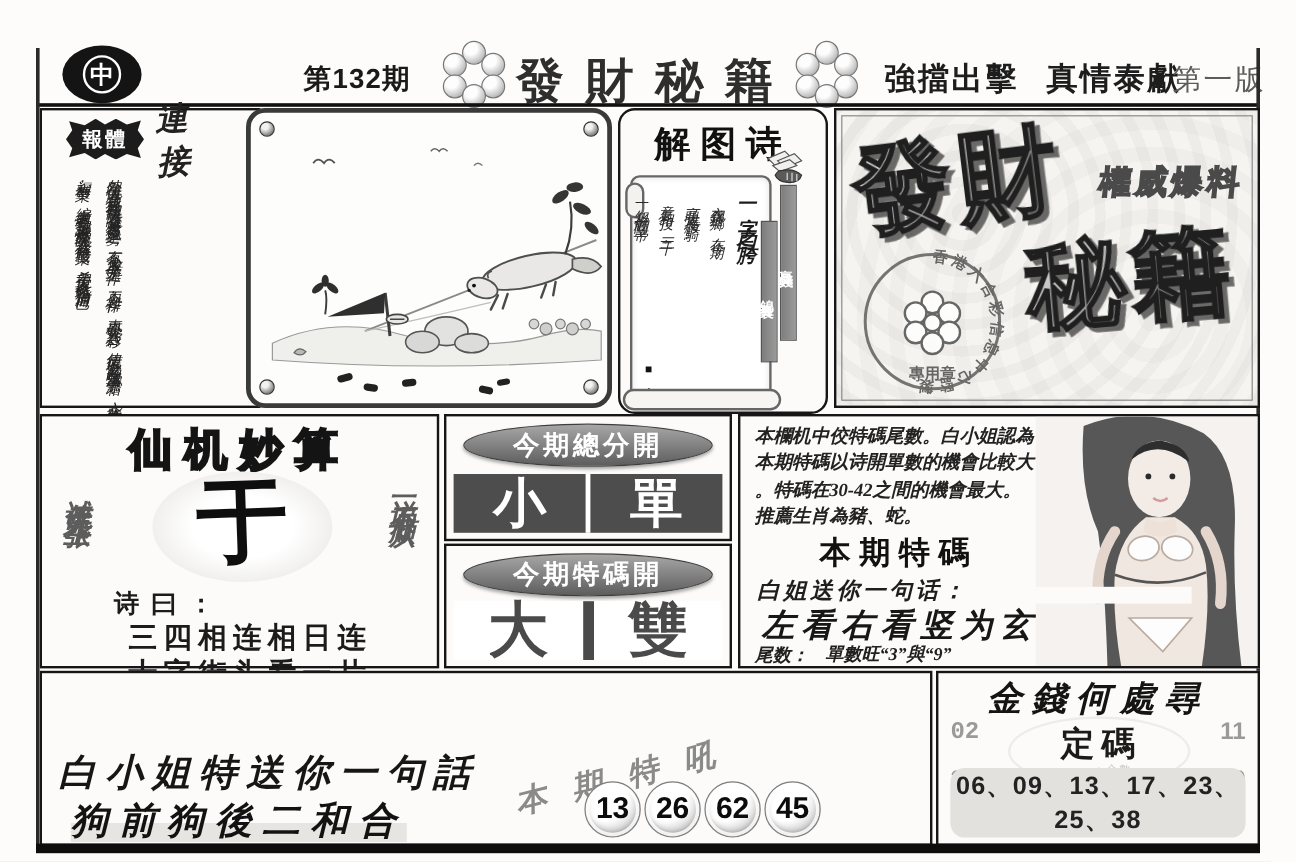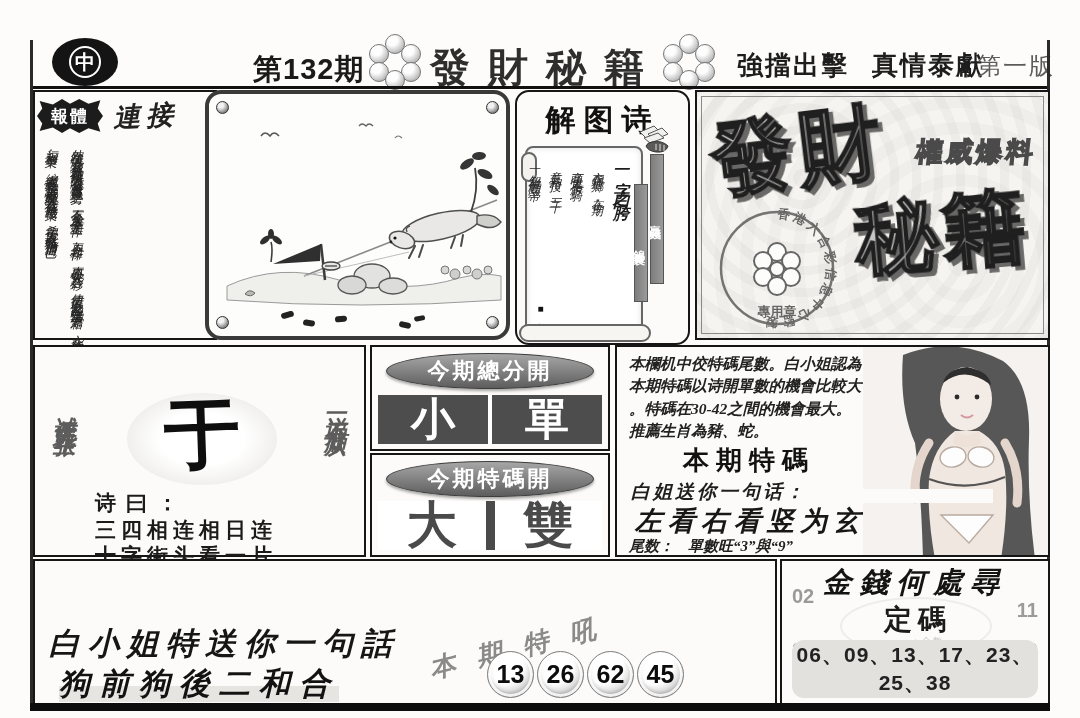--- a/index.html
+++ b/index.html
@@ -19,21 +19,21 @@
   #hdr-rule { position:absolute; left:31px; top:86px; width:1019px; height:3px; background:#111; }
   #edge-l { position:absolute; left:30px; top:40px; width:3px; height:666px; background:#2a2a2a; }
   #edge-r { position:absolute; left:1047px; top:40px; width:3px; height:666px; background:#2a2a2a; }
   #bottom-bar { position:absolute; left:30px; top:703px; width:1020px; height:8px; background:#0d0d0d; }
 
   #logo { position:absolute; left:52px; top:38px; width:66px; height:48px; background:#141414;
           border-radius:50%; display:flex; align-items:center; justify-content:center; }
   #logo .ring { width:32px; height:32px; border:2px solid #fff; border-radius:50%;
           display:flex; align-items:center; justify-content:center;
           color:#fff; font-size:20px; font-weight:bold; font-family:"Liberation Sans",sans-serif; }
-  #issue { position:absolute; left:253px; top:50px; font-size:29px; font-weight:bold;
+  #issue { position:absolute; left:253px; top:50px; font-size:23px; font-weight:bold;
            font-family:"Liberation Sans",sans-serif; letter-spacing:1px; }
   #main-title { position:absolute; left:430px; top:40px; font-size:40px; font-weight:bold;
            letter-spacing:18px; color:#2e2e2e; }
   .flower { position:absolute; width:54px; height:54px; }
   .flower i { position:absolute; width:20px; height:20px; border-radius:50%;
            background:radial-gradient(circle at 35% 30%, #fdfdfd 0 30%, #c9c9c9 65%, #8f8f8f);
            border:1px solid #777; }
   .flower i:nth-child(1){ left:17px; top:0; }
   .flower i:nth-child(2){ left:1px;  top:10px; }
   .flower i:nth-child(3){ left:33px; top:10px; }
@@ -42,21 +42,21 @@
   .flower i:nth-child(6){ left:17px; top:36px; }
   #flower1 { left:368px; top:34px; }
   #flower2 { left:662px; top:34px; }
   #slogan1 { position:absolute; left:737px; top:48px; font-size:26px; font-weight:bold;
              font-family:"Liberation Sans",sans-serif; letter-spacing:2px; color:#1d1d1d; }
   #slogan2 { position:absolute; left:872px; top:48px; font-size:26px; font-weight:bold;
              font-family:"Liberation Sans",sans-serif; letter-spacing:2px; color:#1d1d1d; }
   #edition { position:absolute; left:977px; top:50px; font-size:24px; color:#5c5c5c; letter-spacing:2px; }
 
   
-  #news { left:33px; top:90px; width:184px; height:250px; padding:4px 2px; }
+  #news { left:33px; top:90px; width:184px; height:250px; padding:4px 20px; }
   #news-head { display:flex; align-items:center; height:40px; }
   #news-badge { width:66px; height:34px; background:#1c1c1c; color:#fff; font-weight:bold;
       font-size:17px; letter-spacing:2px; display:flex; align-items:center; justify-content:center;
       clip-path:polygon(0% 50%,8% 28%,4% 6%,24% 16%,38% 0%,50% 14%,64% 0%,78% 14%,96% 4%,92% 28%,100% 50%,92% 72%,96% 96%,78% 86%,64% 100%,50% 86%,38% 100%,24% 84%,4% 94%,8% 72%); }
   #news-badge2 { font-size:27px; font-weight:bold; font-style:italic; margin-left:10px;
       letter-spacing:6px; color:#222; transform:rotate(-3deg); }
   #news-body { margin-top:4px; height:196px; writing-mode:vertical-rl;
       font-size:12.5px; font-style:italic; line-height:2.05; letter-spacing:2px; color:#232323; }
 
   
@@ -122,21 +122,21 @@
       font-size:22px; font-weight:bold; font-style:italic; color:#5d5d5d; letter-spacing:3px; }
   #oracle-left { left:14px; } #oracle-right { right:14px; }
   #oracle-oval { position:absolute; left:92px; top:46px; width:150px; height:92px;
       border-radius:50%; background:radial-gradient(ellipse at center,#ffffff 40%,#e2e0dc); }
   #oracle-char { position:absolute; left:92px; top:38px; width:150px; height:100px;
       display:flex; align-items:center; justify-content:center;
       font-size:76px; font-weight:bold; color:#0e0e0e; transform:rotate(-2deg); }
   #oracle-poem { position:absolute; left:60px; top:142px; width:220px; text-align:left;
       font-weight:bold; color:#1b1b1b; }
   #oracle-poem .lbl { font-size:21px; letter-spacing:10px; }
-  #oracle-poem .ln { font-size:21px; letter-spacing:5px; line-height:1.25; }
+  #oracle-poem .ln { font-size:24px; letter-spacing:5px; line-height:1.25;margin-left:12px; }
 
   
   .pred { left:370px; width:240px; }
   #predA { top:345px; height:106px; }
   #predB { top:453px; height:104px; }
   .pred-banner { width:208px; height:36px; margin:6px auto 0; border-radius:50%;
       background:linear-gradient(180deg,#a7a7a7,#5d5d5d); border:1px solid #3e3e3e;
       display:flex; align-items:center; justify-content:center;
       color:#fff; font-size:22px; font-weight:bold; letter-spacing:3px;
       font-family:"Liberation Sans",sans-serif; box-shadow:0 2px 3px rgba(0,0,0,.35); }
@@ -190,21 +190,21 @@
       box-shadow:inset 0 0 0 3px rgba(255,255,255,.85), inset 0 -3px 5px rgba(90,90,90,.5);
       display:flex; align-items:center; justify-content:center;
       font-size:25px; font-weight:bold; font-family:"Liberation Sans",sans-serif; color:#0c0c0c; }
 
   
   #money { left:780px; top:559px; width:270px; height:146px; }
   #money-title { text-align:center; margin-top:2px; font-size:29px; font-weight:bold;
       font-style:italic; letter-spacing:8px; color:#141414; }
   .mc-num { position:absolute; font-size:20px; font-weight:bold; color:#9a9a9a;
       font-family:"Liberation Sans",sans-serif; }
-  #mc-tl { left:10px; top:24px; } #mc-tr { right:10px; top:38px; }
+  #mc-tl { left:10px; top:38px;font-family:Liberation Mono, monospace; } #mc-tr { right:10px; top:38px; }
   #mc-bl { left:10px; top:78px; } #mc-br { right:10px; top:78px; }
   #money-oval { position:absolute; left:58px; top:36px; width:152px; height:58px;
       border:2px solid #ececea; border-radius:50%; }
   #money-center { position:absolute; left:3px; top:40px; width:100%; text-align:center;
       font-size:28px; font-weight:bold; letter-spacing:6px; color:#1b1b1b;
       font-family:"Liberation Sans",sans-serif; }
   #money-wm { position:absolute; left:0; top:74px; width:100%; text-align:center;
       font-size:9px; color:#c8c6c2; letter-spacing:2px; }
   #money-warning { position:absolute; left:0; top:94px; width:100%; text-align:center;
       font-size:19px; font-weight:bold; font-style:italic; letter-spacing:2px; color:#111; }
@@ -366,20 +366,21 @@
         <circle cx="50" cy="73" r="9"></circle>
           <circle cx="78" cy="73" r="9"></circle>
           <circle cx="64" cy="82" r="9"></circle>
         <circle cx="64" cy="65" r="7"></circle>
       </g>
       <text x="64" y="112" text-anchor="middle" font-size="13" font-weight="bold" fill="#4f4f4f">專用章</text>
     </svg>
   </div>
 
   <div id="oracle" class="box">
+    <div id="oracle-title">仙机妙算</div>
     <div id="oracle-left" class="oracle-vert">诚信于人无主张</div>
     <div id="oracle-right" class="oracle-vert">说一不二尽顺从</div>
     <div id="oracle-oval"></div>
     <div id="oracle-char">于</div>
     <div id="oracle-poem">
       <span class="lbl">诗曰：</span>
       <div class="ln">三四相连相日连</div>
       <div class="ln">十字街头看一片</div>
     </div>
   </div>

